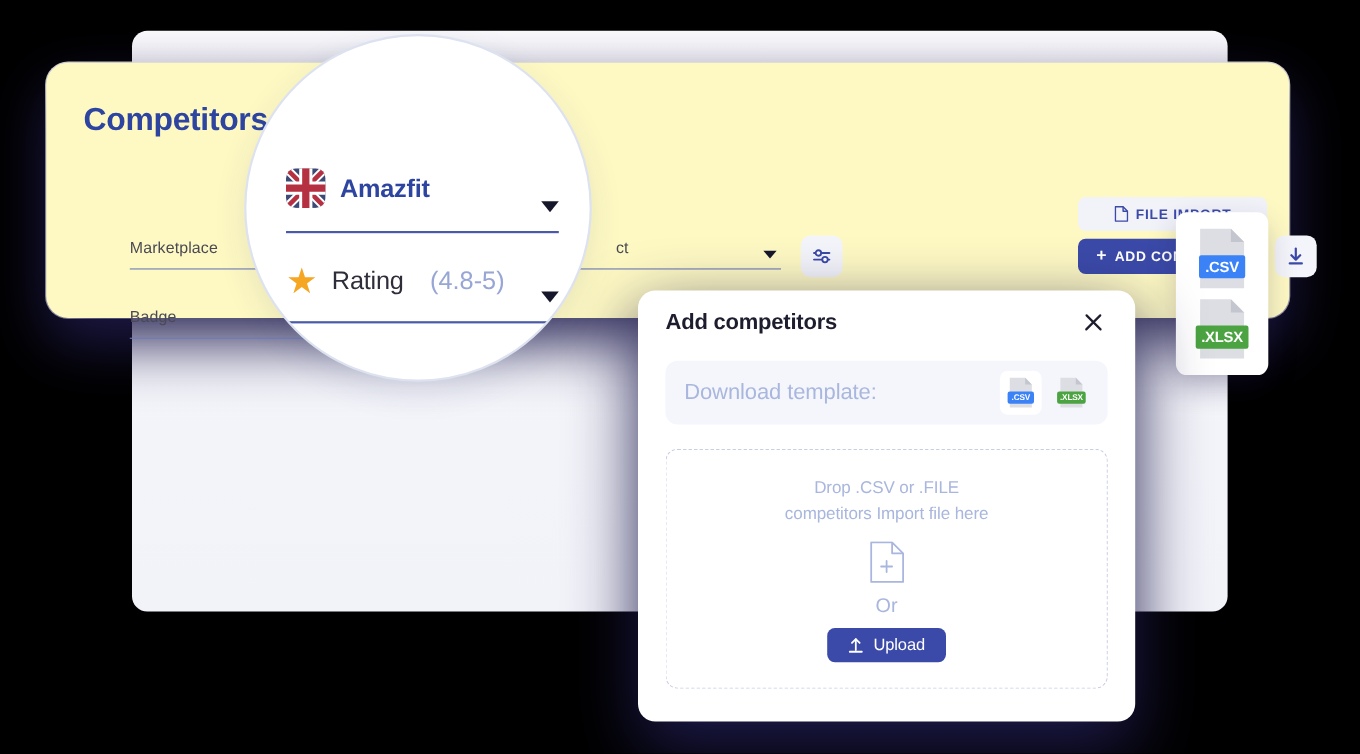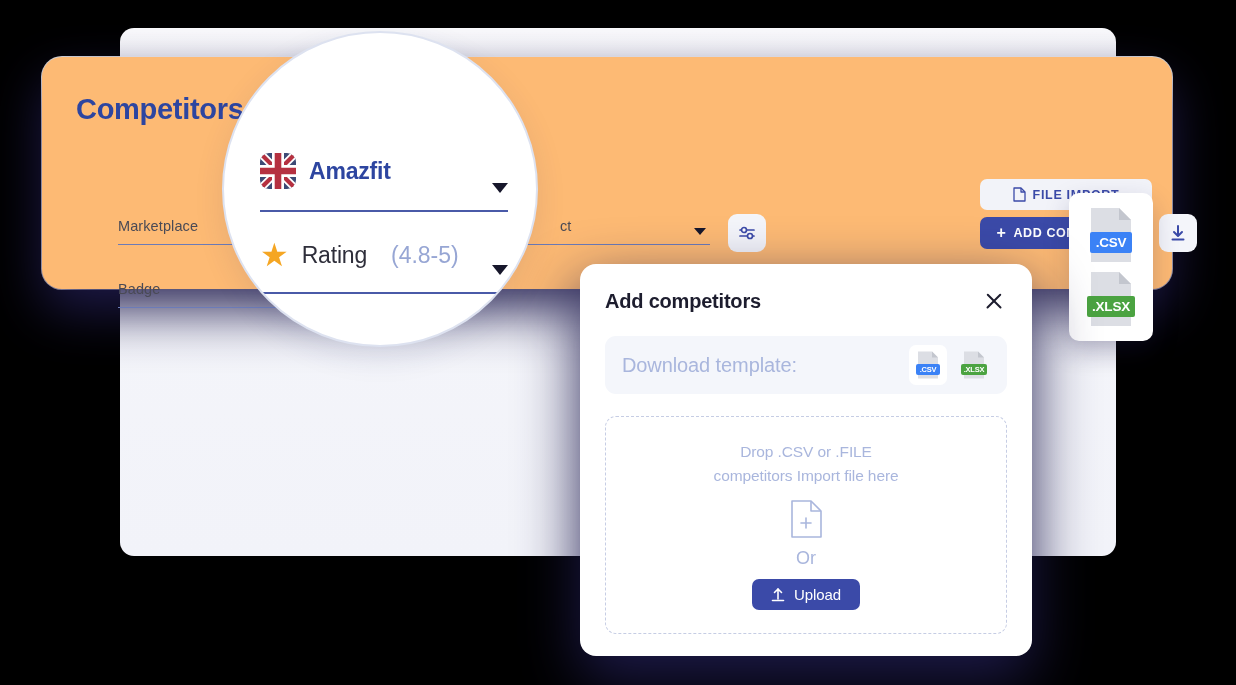--- a/index.html
+++ b/index.html
@@ -31,21 +31,21 @@
     border-radius: 14px;
   }
 
   
   .main-card {
     position: absolute;
     left: 42px;
     top: 57px;
     width: 1130px;
     height: 232px;
-    background: #fdba74;
+    background: #fef9c3;
     border-radius: 20px;
     box-shadow: 0 22px 52px rgba(31, 27, 77, 0.92),
                 0 0 0 1px rgba(255,255,255,0.9);
   }
 
   .page-title {
     position: absolute;
     left: 34px;
     top: 36px;
     font-size: 29px;
@@ -226,21 +226,21 @@
   
   .modal {
     position: absolute;
     left: 580px;
     top: 264px;
     width: 452px;
     height: 392px;
     background: #ffffff;
     border-radius: 16px;
     box-shadow: 0 24px 60px rgba(31,27,77,0.95);
-    padding: 24px 25px;
+    padding: 16px 25px;
   }
   .modal-header {
     display: flex;
     align-items: center;
     justify-content: space-between;
     margin-bottom: 22px;
   }
   .modal-title {
     font-size: 20px;
     font-weight: 700;

